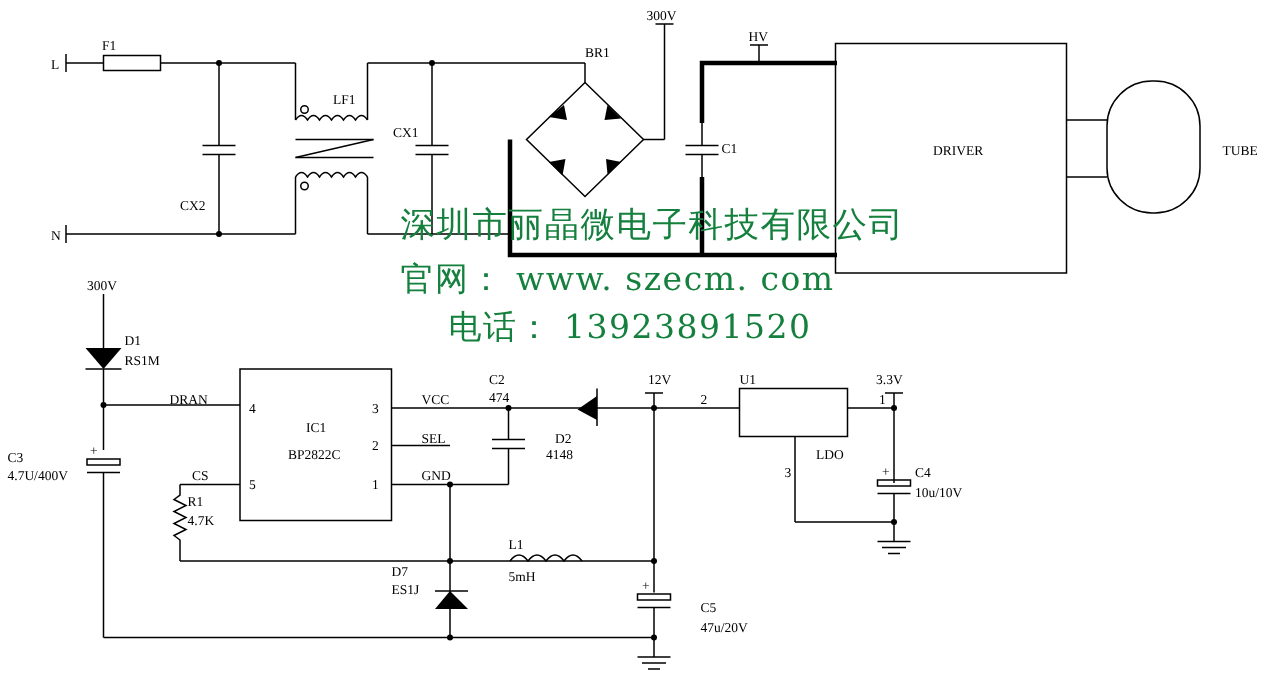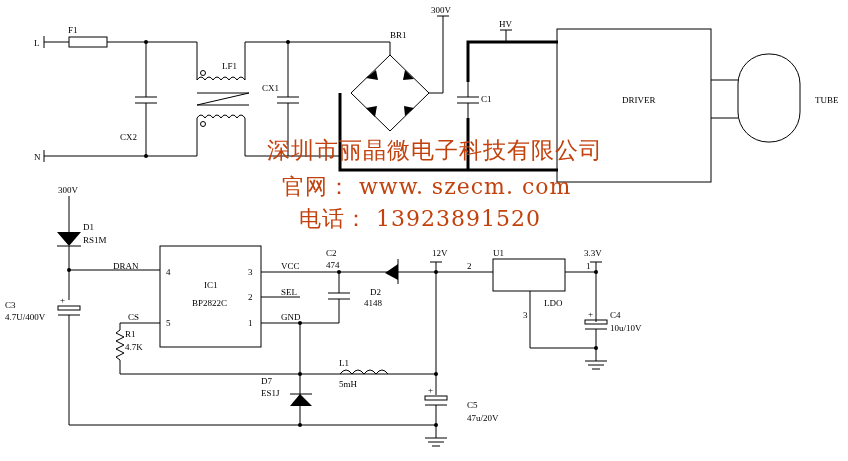--- a/index.html
+++ b/index.html
@@ -1,19 +1,19 @@
 <!DOCTYPE html>
 <html><head>
 <meta charset="utf-8">
 <style>
   html, body { margin:0; padding:0; background:#ffffff; }
   body { width:848px; height:461px; position:relative; overflow:hidden; }
   svg { position:absolute; left:0; top:0; }
   .lbl { font-family:"Liberation Serif", serif; font-size:9px; fill:#000; }
-  .wm { position:absolute; font-family:"DejaVu Serif", "Liberation Serif", serif; color:#c2410c; font-size:22px; letter-spacing:1px; white-space:nowrap; line-height:1; }
+  .wm { position:absolute; font-family:"DejaVu Serif", "Liberation Serif", serif; color:#15803d; font-size:22px; letter-spacing:1px; white-space:nowrap; line-height:1; }
 </style>
 </head>
 <body>
 
 <svg width="848" height="461" viewBox="0 0 848 461">
   <g stroke="#000" stroke-width="1" fill="none">
 
     <line x1="44" y1="36" x2="44" y2="48"></line>
     <line x1="44" y1="42" x2="69" y2="42"></line>
     <rect x="69" y="37" width="38" height="10"></rect>
@@ -195,14 +195,14 @@
   <text class="lbl" x="339" y="366">L1</text>
   <text class="lbl" x="339" y="387">5mH</text>
   <text class="lbl" x="261" y="384">D7</text>
   <text class="lbl" x="261" y="396">ES1J</text>
   <text class="lbl" x="428" y="393">+</text>
   <text class="lbl" x="467" y="408">C5</text>
   <text class="lbl" x="467" y="421">47u/20V</text>
 </svg>
 
 <div class="wm" style="left:267px; top:139px; font-size:23px;">深圳市丽晶微电子科技有限公司</div>
-<div class="wm" style="left:282px; top:176px;text-align:center;">官网： www. szecm. com</div>
+<div class="wm" style="left:267px; top:176px;text-align:center;">官网： www. szecm. com</div>
 <div class="wm" style="left:267px; top:208px;margin-left:32px;">电话： 13923891520</div>
 
 </body></html>

